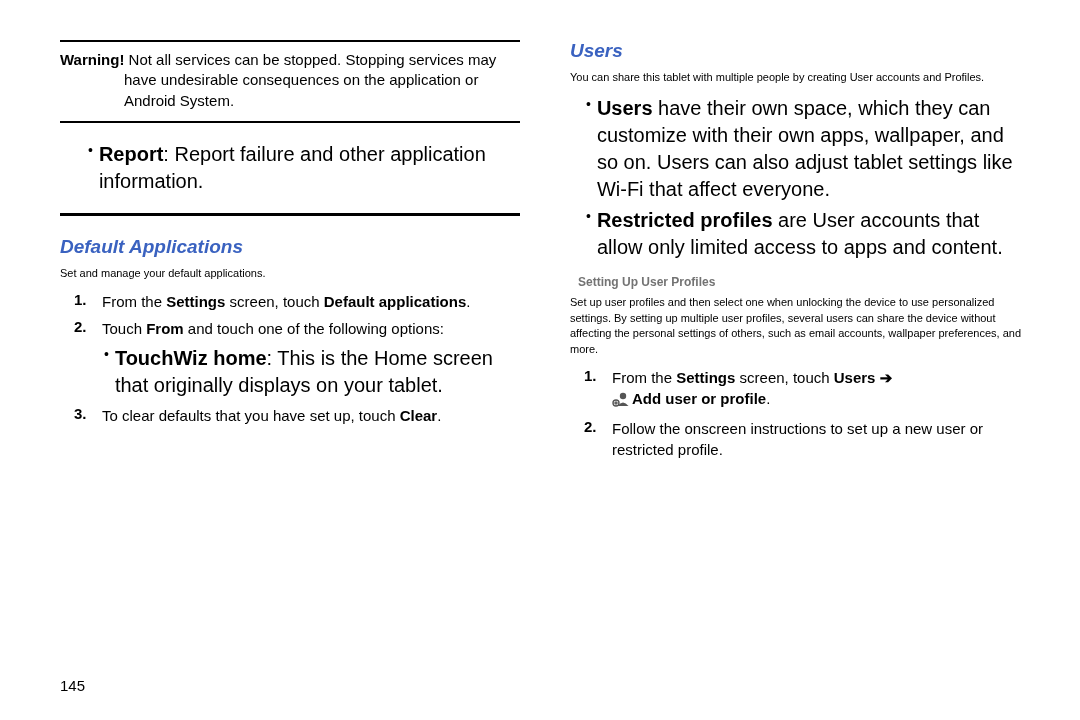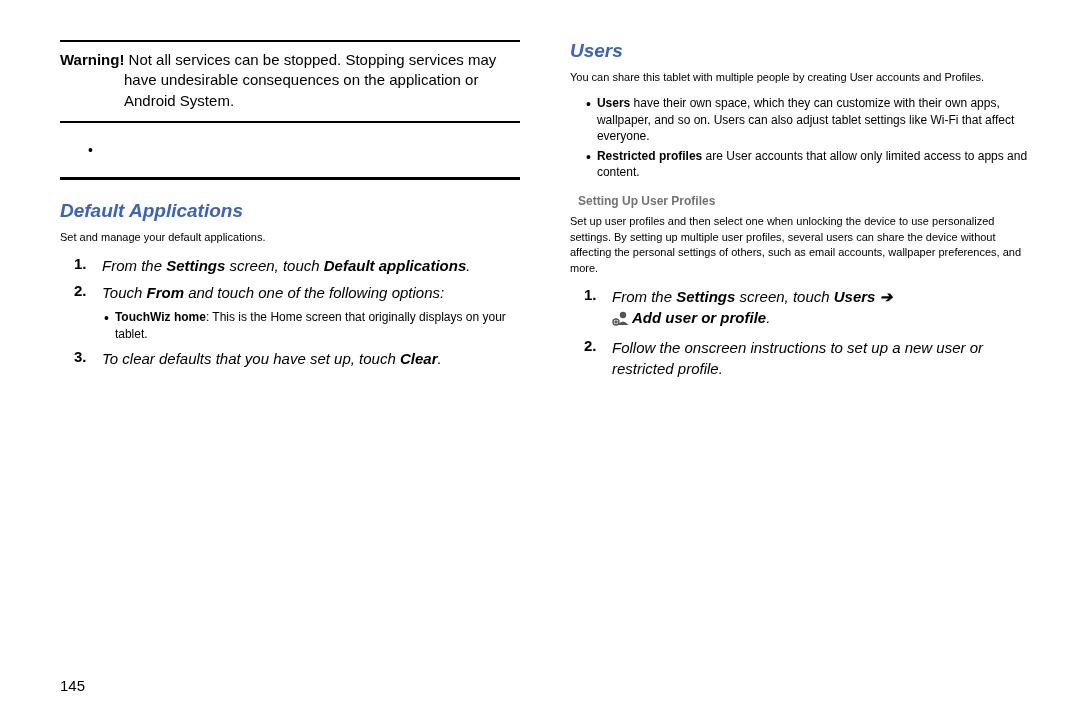--- a/index.html
+++ b/index.html
@@ -47,21 +47,21 @@
       font-size: 14px;
       line-height: 1.3;
       padding-left: 28px;
     }
     .bullet-dot-tight { padding-left: 8px; }
     .item-text {
       font-size: 15px;
       line-height: 1.35;
       flex: 1;
     }
-    .item-text-sm { font-size: 12px; line-height: 1.35; }
+    .item-text-sm { font-size: 20px; line-height: 1.35; }
     .note-block {
       padding: 10px 0;
       font-size: 15px;
     }
     .note-block .label { font-weight: bold; }
     .h-blue {
       color: #3a62c0;
       font-weight: bold;
       font-style: italic;
       font-size: 19px;
@@ -86,21 +86,20 @@
     }
     .ol-num {
       font-weight: bold;
       font-size: 15px;
       min-width: 18px;
     }
     .ol-body {
       font-size: 15px;
       line-height: 1.4;
       flex: 1;
-      font-style: italic;
     }
     .sub-bullet {
       display: flex;
       align-items: flex-start;
       gap: 6px;
       margin: 6px 0 6px 44px;
     }
     .sub-dot { font-size: 14px; line-height: 1.3; }
     .bullet-list {
       margin: 2px 0 6px 0;
@@ -136,20 +135,23 @@
       <div class="warning-text item-text">
         <span class="label">Warning!</span>
         <span>Not all services can be stopped. Stopping services may have undesirable consequences on the application or Android System.</span>
       </div>
     </div>
     <hr class="hr-thick">
 
     <div style="padding:14px 0 14px 0;">
       <div class="bullet-row">
         <span class="bullet-dot">•</span>
+        <span class="item-text item-text-sm">
+          <span class="bold">Report</span><span>: Report failure and other application information.</span>
+        </span>
       </div>
     </div>
 
     <hr class="hr-thin">
     <hr class="hr-thick">
 
     <div class="h-blue">Default Applications</div>
     <div class="para">Set and manage your default applications.</div>
 
     <div class="ol-item">

